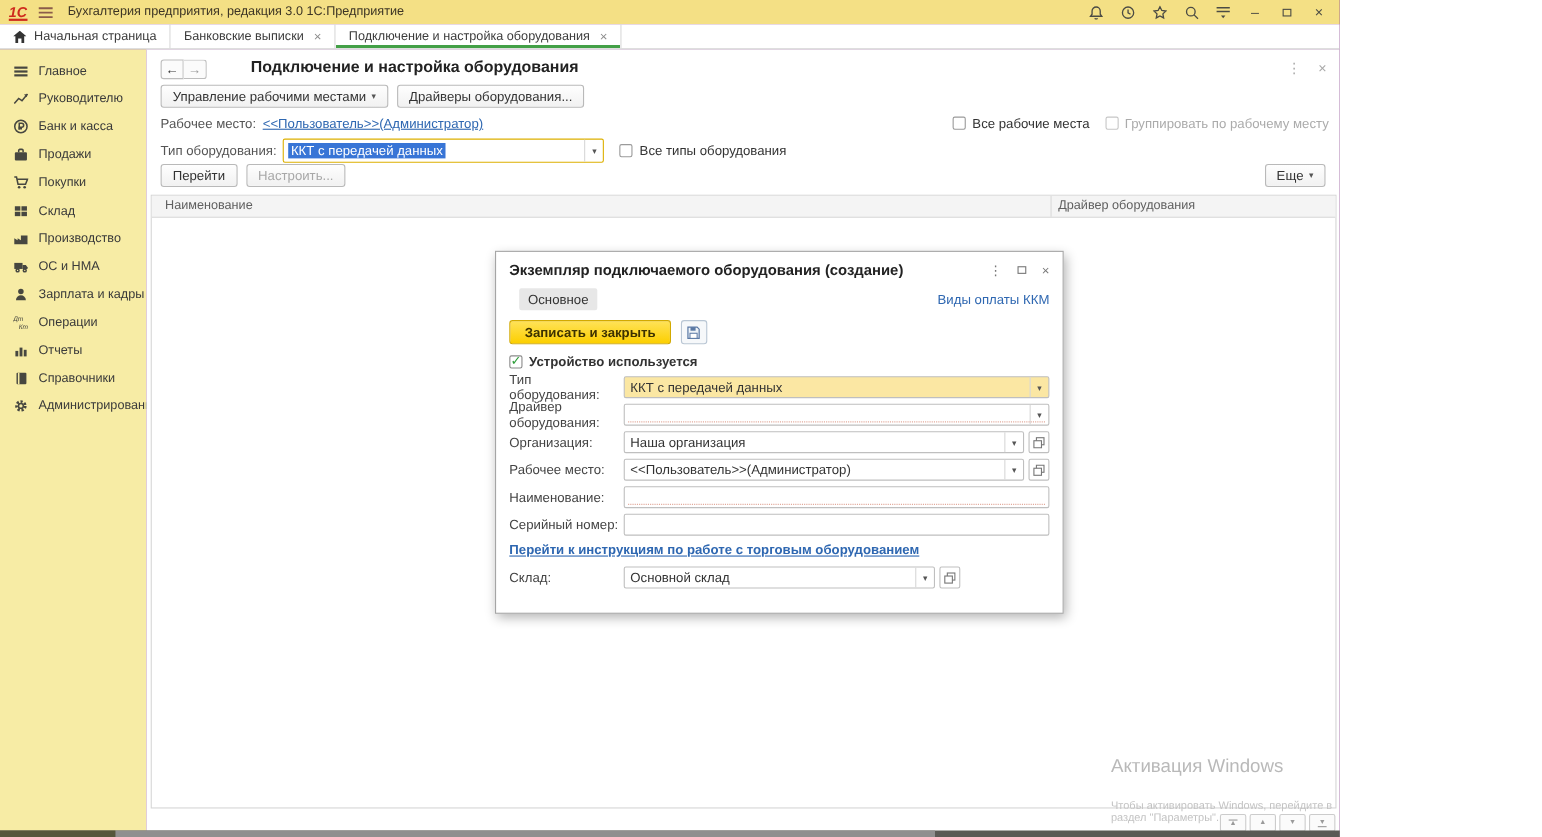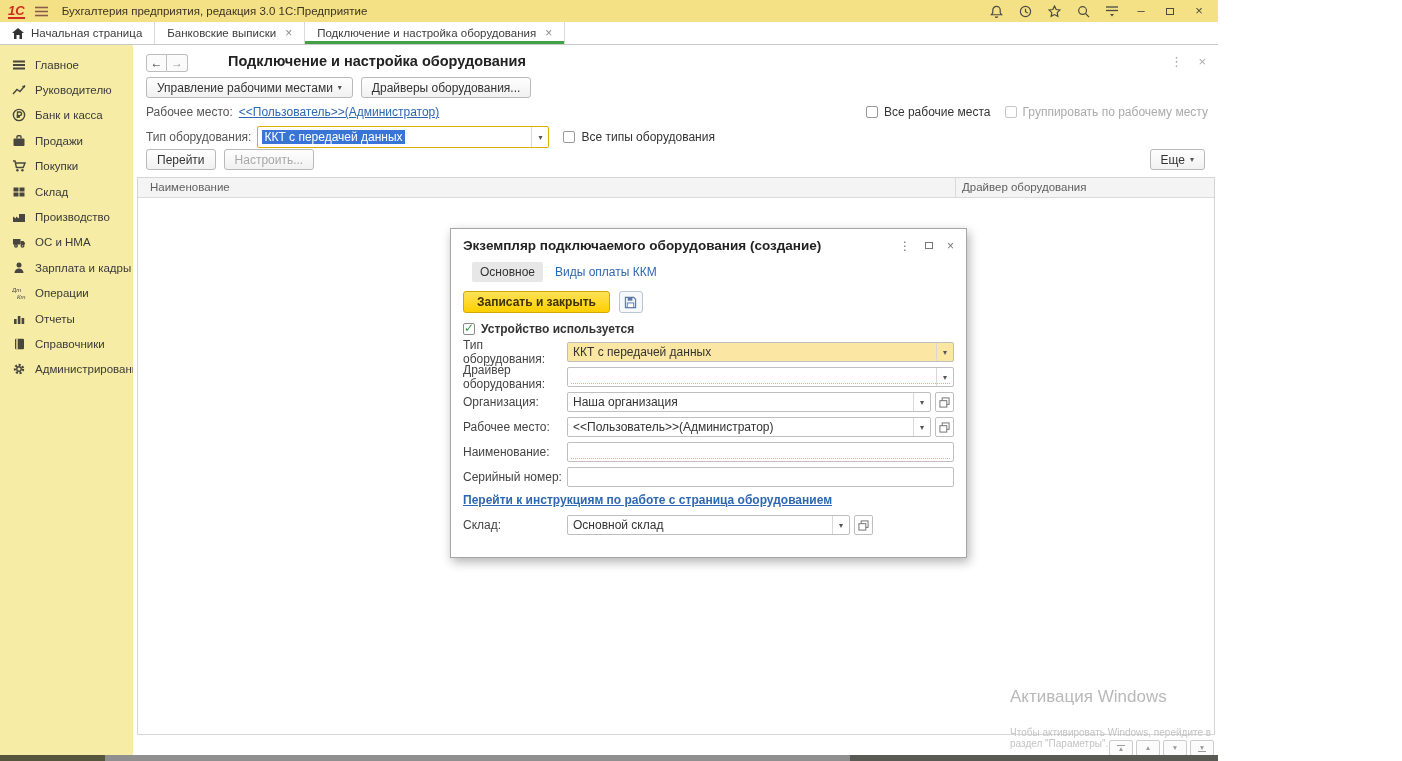--- a/index.html
+++ b/index.html
@@ -84,21 +84,21 @@
   .wm1 { font-size:17px; }
   .wm2 { font-size:10px; margin-top:20px; color:#c3c3c3; }
 
   
   .dialog { position:absolute; left:317px; top:183px; width:517px; height:330px; background:#fff; border:1px solid #a5a5a5; box-shadow:2px 4px 10px rgba(0,0,0,0.3); }
   .dlg-titlebar { display:flex; align-items:center; padding:9px 12px 4px 12px; }
   .dlg-title { font-size:13.5px; font-weight:bold; color:#222; }
   .dlg-icons { margin-left:auto; display:flex; align-items:center; gap:14px; color:#777; }
   .dlg-ic { font-size:12px; line-height:12px; }
   .dlg-sq { width:8px; height:7px; border:1px solid #777; display:inline-block; }
-  .dlg-tabs { display:flex; align-items:center; gap:12px; padding:5px 12px 7px 21px; }
+  .dlg-tabs { display:flex; align-items:center; gap:12px; padding:5px 12px 7px 21px;justify-content:space-between; }
   .dtab-active { background:#e7e7e7; border-radius:2px; padding:3px 8px; color:#333; }
   .dtab-link { color:#2e67b1; }
   .dlg-cmd { display:flex; align-items:center; gap:9px; padding:2px 12px 6px 12px; }
   .btn-save { height:22px; padding:0 13px; border:1px solid #d2a900; border-radius:3px; background:linear-gradient(#ffe258,#fccf00); font-weight:bold; font-size:12px; color:#3d3200; display:flex; align-items:center; }
   .btn-ico { width:24px; height:22px; border:1px solid #b9c6d4; border-radius:3px; background:#f6f8fa; display:flex; align-items:center; justify-content:center; }
   .dlg-chkrow { display:flex; align-items:center; gap:6px; padding:3px 12px 6px 12px;font-weight:bold; }
   .chk.checked { border-color:#8a8a8a; position:relative; }
   .chk.checked::after { content:"✓"; position:absolute; left:0px; top:-3px; color:#2e9e3a; font-size:12px; font-weight:bold; }
 
   .drow { display:flex; align-items:center; margin:0 12px 5px 12px; height:20px; }
@@ -466,21 +466,21 @@
           </span>
         </div>
         <div class="drow">
           <span class="dlabel">Серийный номер:</span>
           <span class="dfield">
             <span class="val"></span>
           </span>
         </div>
 
         <div class="dlg-link">
-          <span class="link">Перейти к инструкциям по работе с страница оборудованием</span>
+          <span class="link">Перейти к инструкциям по работе с торговым оборудованием</span>
         </div>
 
         <div class="drow">
           <span class="dlabel">Склад:</span>
           <span class="dfield short">
             <span class="val">Основной склад</span>
             <span class="dd">▾</span>
           </span>
           <span class="openbtn">
               <svg width="11" height="11" viewBox="0 0 12 12">

